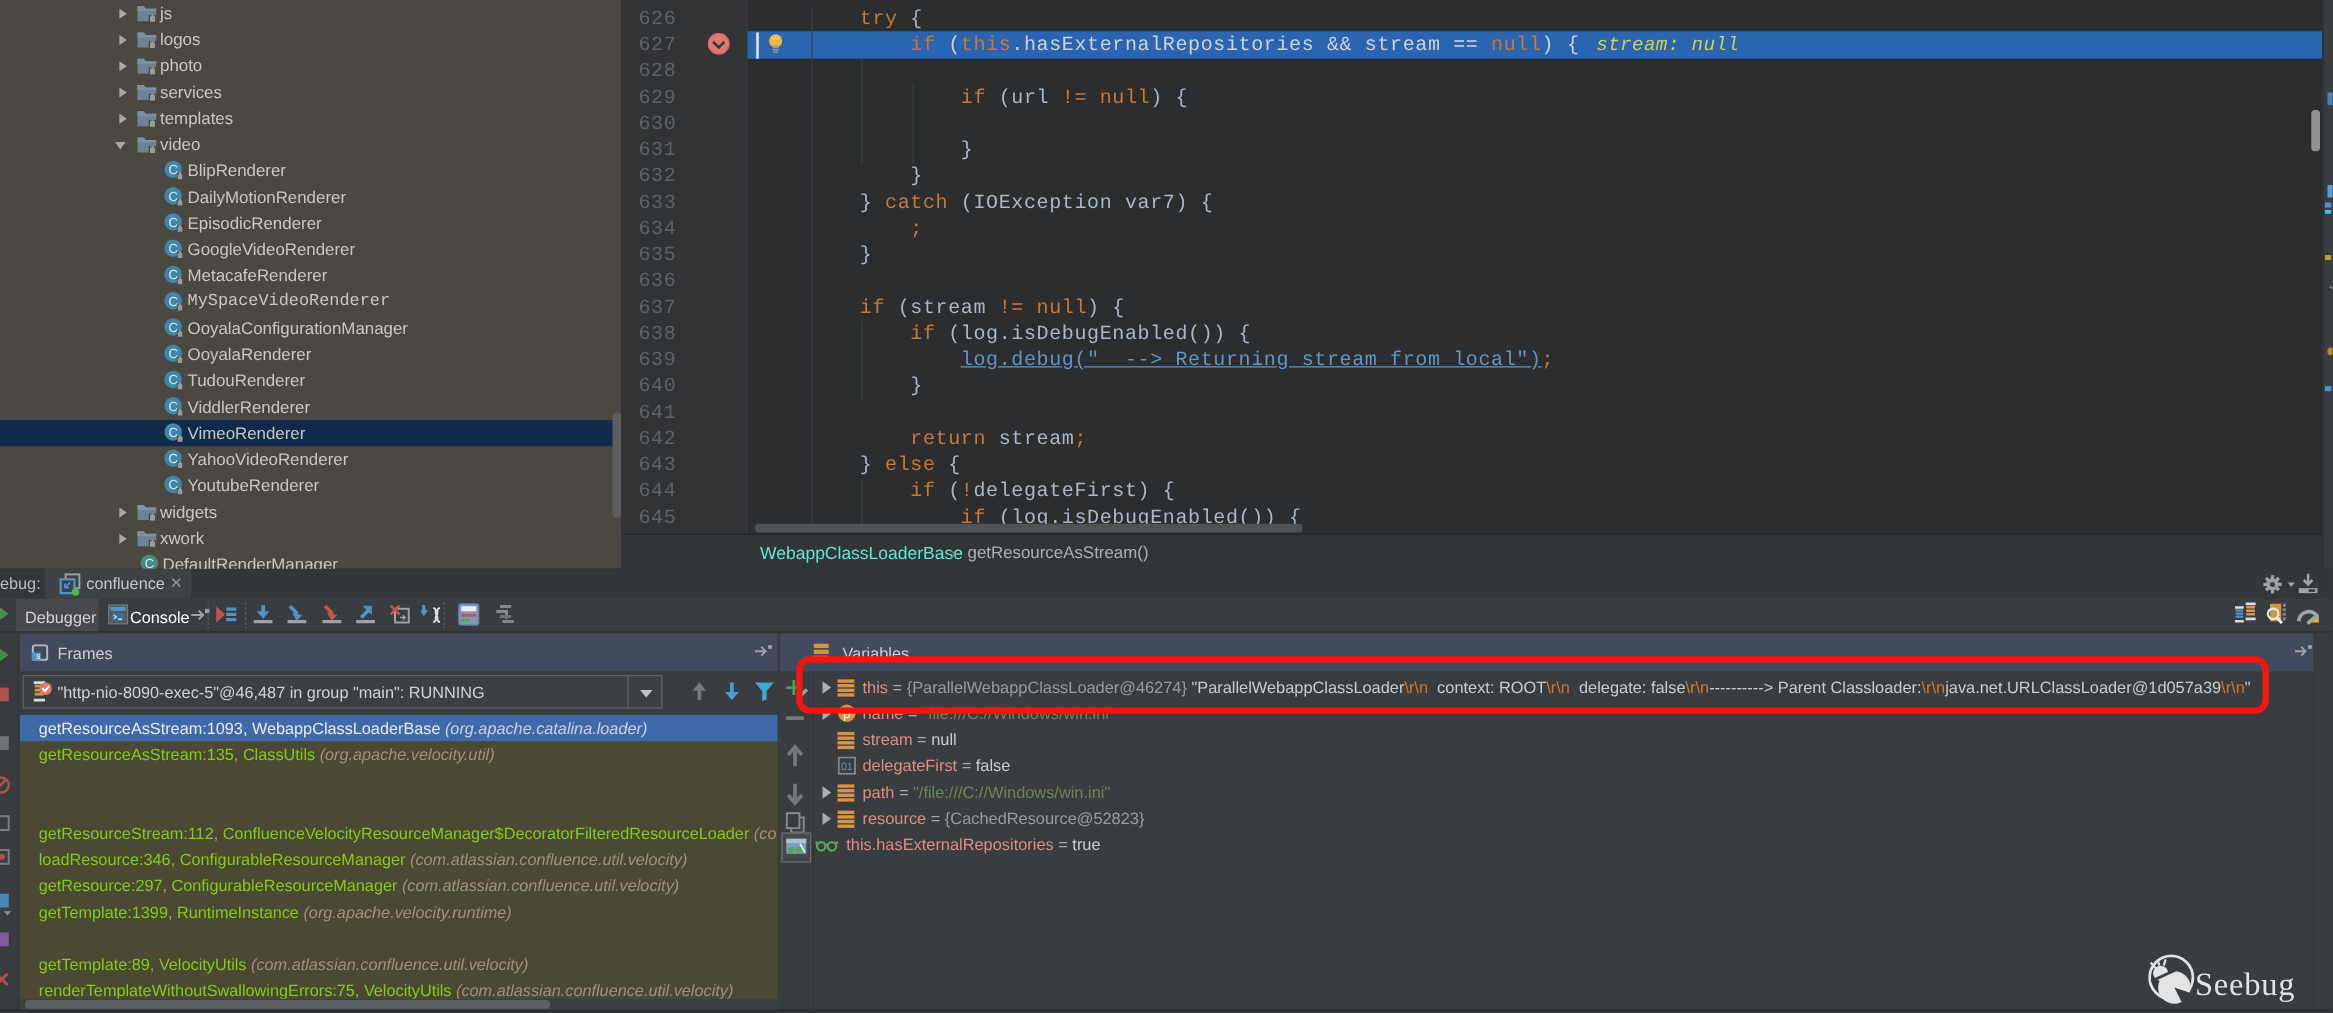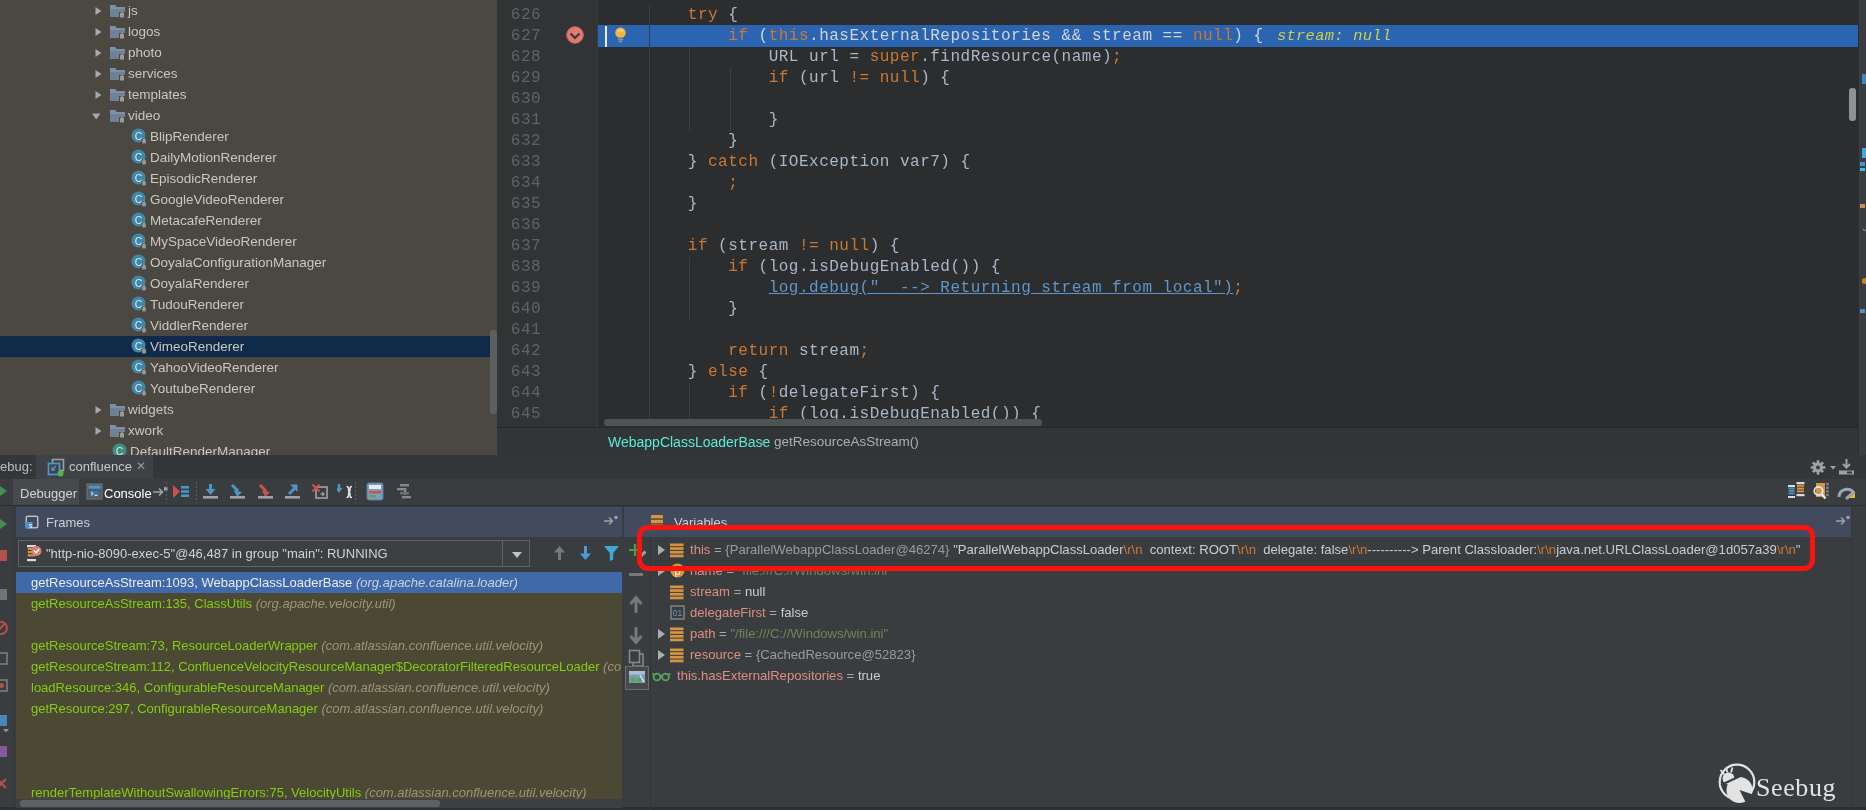--- a/index.html
+++ b/index.html
@@ -160,21 +160,21 @@
         <rect x="12.2" y="10.2" width="1.6" height="1.8" fill="#9a9a98"></rect>
       </svg>
   <div class="tree-row" style="left:150px;top:210px;">MetacafeRenderer</div>
   <svg class="abs" style="left:131px;top:233px" width="16" height="16" viewBox="0 0 16 16">
         <circle cx="7.5" cy="7.5" r="7" fill="#3f87a8"></circle>
         <text x="7.5" y="11.5" font-size="10.5" font-family="Liberation Sans" fill="#dfe9ee" text-anchor="middle">C</text>
         <rect x="10.5" y="10.5" width="5" height="5" fill="#4b4841"></rect>
         <rect x="11.2" y="11.4" width="3.6" height="4" fill="#9a9a98"></rect>
         <rect x="12.2" y="10.2" width="1.6" height="1.8" fill="#9a9a98"></rect>
       </svg>
-  <div class="tree-row" style="left:150px;top:231px;">MySpaceVideoRenderer</div>
+  <div class="tree-row" style="left:150px;top:231px;font-family:Liberation Mono, monospace;">MySpaceVideoRenderer</div>
   <svg class="abs" style="left:131px;top:254px" width="16" height="16" viewBox="0 0 16 16">
         <circle cx="7.5" cy="7.5" r="7" fill="#3f87a8"></circle>
         <text x="7.5" y="11.5" font-size="10.5" font-family="Liberation Sans" fill="#dfe9ee" text-anchor="middle">C</text>
         <rect x="10.5" y="10.5" width="5" height="5" fill="#4b4841"></rect>
         <rect x="11.2" y="11.4" width="3.6" height="4" fill="#9a9a98"></rect>
         <rect x="12.2" y="10.2" width="1.6" height="1.8" fill="#9a9a98"></rect>
       </svg>
   <div class="tree-row" style="left:150px;top:252px;">OoyalaConfigurationManager</div>
   <svg class="abs" style="left:131px;top:275px" width="16" height="16" viewBox="0 0 16 16">
         <circle cx="7.5" cy="7.5" r="7" fill="#3f87a8"></circle>
@@ -257,21 +257,20 @@
   <div class="ln" style="left:0;top:362px;">643</div>
   <div class="ln" style="left:0;top:383px;">644</div>
   <div class="ln" style="left:0;top:404px;">645</div>
   <div class="abs" style="left:101px;top:25px;width:1260px;height:22px;background:#2b64b1;"></div>
   <div class="abs" style="left:151.9px;top:5px;width:1px;height:420px;background:#3c3f41;"></div>
   <div class="abs" style="left:192.3px;top:47px;width:1px;height:84px;background:#3c3f41;"></div>
   <div class="abs" style="left:192.3px;top:257px;width:1px;height:63px;background:#3c3f41;"></div>
   <div class="abs" style="left:192.3px;top:383px;width:1px;height:42px;background:#3c3f41;"></div>
   <div class="abs" style="left:232.7px;top:68px;width:1px;height:63px;background:#3c3f41;"></div>
   <div class="row mono" style="left:110px;top:5px;"><span class="pl">        </span><span class="kw">try</span><span class="pl"> {</span></div>
-  <div class="row mono" style="left:110px;top:47px;"><span class="pl">                </span><span class="pl">URL url = </span><span class="kw">super</span><span class="pl">.findResource(name)</span><span class="kw">;</span></div>
   <div class="row mono" style="left:110px;top:68px;"><span class="pl">                </span><span class="kw">if</span><span class="pl"> (url </span><span class="kw">!=</span><span class="pl"> </span><span class="kw">null</span><span class="pl">) {</span></div>
   <div class="row mono" style="left:110px;top:110px;"><span class="pl">                </span><span class="pl">}</span></div>
   <div class="row mono" style="left:110px;top:131px;"><span class="pl">            </span><span class="pl">}</span></div>
   <div class="row mono" style="left:110px;top:152px;"><span class="pl">        </span><span class="pl">} </span><span class="kw">catch</span><span class="pl"> (IOException var7) {</span></div>
   <div class="row mono" style="left:110px;top:173px;"><span class="pl">            </span><span class="kw">;</span></div>
   <div class="row mono" style="left:110px;top:194px;"><span class="pl">        </span><span class="pl">}</span></div>
   <div class="row mono" style="left:110px;top:236px;"><span class="pl">        </span><span class="kw">if</span><span class="pl"> (stream </span><span class="kw">!=</span><span class="pl"> </span><span class="kw">null</span><span class="pl">) {</span></div>
   <div class="row mono" style="left:110px;top:257px;"><span class="pl">            </span><span class="kw">if</span><span class="pl"> (log.isDebugEnabled()) {</span></div>
   <div class="row mono" style="left:110px;top:278px;"><span class="pl">                </span><span class="lnk">log.debug("  --&gt; Returning stream from local")</span><span class="kw">;</span></div>
   <div class="row mono" style="left:110px;top:299px;"><span class="pl">            </span><span class="pl">}</span></div>
@@ -520,24 +519,25 @@
         <path d="M8.5 2 v9" stroke="#4b9bd8" stroke-width="3"></path>
         <path d="M3 9.5 L8.5 16 14 9.5 Z" fill="#4b9bd8"></path>
       </svg>
   <svg class="abs" style="left:603px;top:89px" width="17" height="18" viewBox="0 0 17 18">
         <path d="M1 2 h15 l-5.8 7 v6.5 l-3.4 1.5 v-8 z" fill="#3fa8d8"></path>
       </svg>
   <div class="abs" style="left:16px;top:138px;width:606px;height:210px;background:#4b4834;"></div>
   <div class="abs" style="left:16px;top:117px;width:606px;height:21px;background:#3f69a9;"></div>
   <div class="fr-row" style="top:117px;max-width:590px;overflow:hidden;"><span style="color:#e9ebed;margin-top:20px;">getResourceAsStream:1093, WebappClassLoaderBase </span><span style="color:#c9d3df;font-style:italic;">(org.apache.catalina.loader)</span></div>
   <div class="fr-row" style="top:138px;max-width:590px;overflow:hidden;"><span class="fr-m">getResourceAsStream:135, ClassUtils </span><span class="fr-p">(org.apache.velocity.util)</span></div>
-  <div class="fr-row" style="top:180px;max-width:590px;overflow:hidden;"><span class="fr-m">getResourceStream:73, ResourceLoaderWrapper </span><span class="fr-p">(com.atlassian.confluence.util.velocity)</span></div>
   <div class="fr-row" style="top:201px;max-width:590px;overflow:hidden;"><span class="fr-m">getResourceStream:112, ConfluenceVelocityResourceManager$DecoratorFilteredResourceLoader </span><span class="fr-p">(con</span></div>
   <div class="fr-row" style="top:222px;max-width:590px;overflow:hidden;"><span class="fr-m">loadResource:346, ConfigurableResourceManager </span><span class="fr-p">(com.atlassian.confluence.util.velocity)</span></div>
   <div class="fr-row" style="top:243px;max-width:590px;overflow:hidden;"><span class="fr-m">getResource:297, ConfigurableResourceManager </span><span class="fr-p">(com.atlassian.confluence.util.velocity)</span></div>
+  <div class="fr-row" style="top:264px;max-width:590px;overflow:hidden;"><span class="fr-m">getTemplate:1399, RuntimeInstance </span><span class="fr-p">(org.apache.velocity.runtime)</span></div>
+  <div class="fr-row" style="top:306px;max-width:590px;overflow:hidden;"><span class="fr-m">getTemplate:89, VelocityUtils </span><span class="fr-p">(com.atlassian.confluence.util.velocity)</span></div>
   <div class="fr-row" style="top:327px;max-width:590px;overflow:hidden;"><span class="fr-m">renderTemplateWithoutSwallowingErrors:75, VelocityUtils </span><span class="fr-p">(com.atlassian.confluence.util.velocity)</span></div>
   <div class="abs" style="left:0;top:352px;width:1866px;height:3px;background:#2c2f31;"></div>
   <div class="abs" style="left:16px;top:344px;width:606px;height:9px;background:#3c4042;"></div>
   <div class="abs" style="left:20px;top:345px;width:420px;height:7px;background:#5d6163;border-radius:3px;"></div>
   <svg class="abs" style="left:627px;top:86px" width="21" height="150" viewBox="0 0 21 150">
 <g stroke="#499c54" stroke-width="2.2">
           <path d="M8 3 v12 M2 9 h12"></path>
         </g>
         <path d="M13 14 l4.5 -4.5 2 2 -4.5 4.5 -3 1 z" fill="#9fa3a6"></path>
 <rect x="2" y="32" width="14" height="3" fill="#75797b"></rect>

